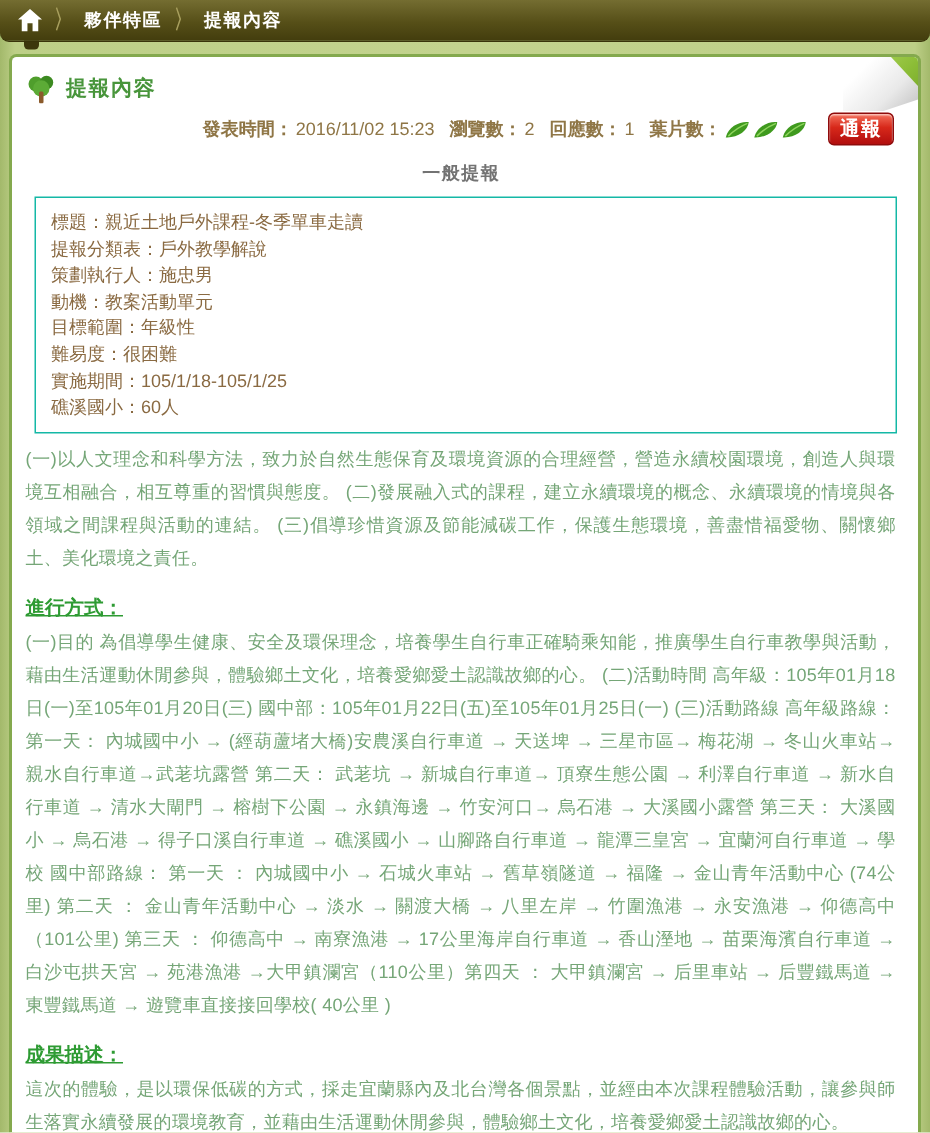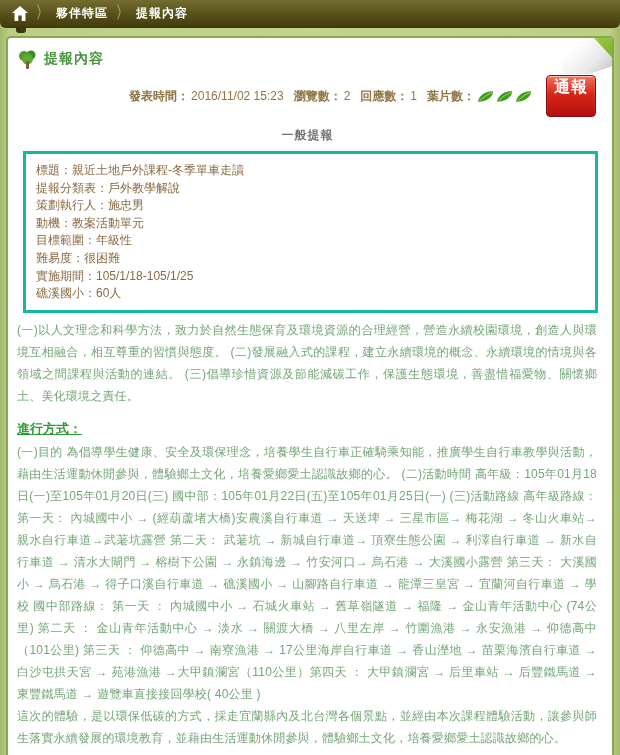--- a/index.html
+++ b/index.html
@@ -56,31 +56,31 @@
     padding:4px 16px 0 0; gap:2px;
     color:#8f7646; font-size:12px; line-height:16px;
   }
   .meta-pair { margin-left:8px; white-space:nowrap;font-weight:bold; }
   .leaves { display:inline-flex; align-items:center; gap:2px; margin:0 6px 0 0; }
   .leaf { width:17px; height:13px; }
   .report-btn {
     margin-left:6px;
     background:linear-gradient(#f4705b 0%,#d7281a 45%,#b20e0e 100%);
     border:1px solid #8f0b0b; border-radius:4px;
-    color:#fff; font-size:16px; font-weight:bold;
-    padding:1px 7px 18px; letter-spacing:1px;
+    color:#fff; font-size:13px; font-weight:bold;
+    padding:1px 7px 1px; letter-spacing:1px;
     box-shadow:inset 0 1px 1px rgba(255,255,255,.6);
     cursor:pointer;
   }
 
   
   .report-title { color:#737373; font-size:12px; font-weight:bold; letter-spacing:1px; margin:10px 14px 7px 9px;text-align:center; }
   .fields-box {
     margin:0 14px 0 15px;
-    border:3px solid #14b8a6;
+    border:1px solid #14b8a6;
     padding:8px 10px 7px;
     color:#8a6a42; font-size:12px;
   }
   .field-row { line-height:17.6px; white-space:nowrap; overflow:hidden; }
 
   
   .sections { padding:6px 15px 10px 9px; }
   .section-heading {
     color:#2e9b33; font-size:13px; font-weight:bold;
     text-decoration:underline; margin:13px 0 3px;
@@ -165,18 +165,19 @@
 
   <div class="sections">
     <div>
       <div class="section-body">(一)以人文理念和科學方法，致力於自然生態保育及環境資源的合理經營，營造永續校園環境，創造人與環境互相融合，相互尊重的習慣與態度。 (二)發展融入式的課程，建立永續環境的概念、永續環境的情境與各領域之間課程與活動的連結。 (三)倡導珍惜資源及節能減碳工作，保護生態環境，善盡惜福愛物、關懷鄉土、美化環境之責任。</div>
     </div>
     <div>
       <div class="section-heading">進行方式：</div>
       <div class="section-body">(一)目的 為倡導學生健康、安全及環保理念，培養學生自行車正確騎乘知能，推廣學生自行車教學與活動，藉由生活運動休閒參與，體驗鄉土文化，培養愛鄉愛土認識故鄉的心。 (二)活動時間 高年級：105年01月18日(一)至105年01月20日(三) 國中部：105年01月22日(五)至105年01月25日(一) (三)活動路線 高年級路線： 第一天： 內城國中小 → (經葫蘆堵大橋)安農溪自行車道 → 天送埤 → 三星市區→ 梅花湖 → 冬山火車站→親水自行車道→武荖坑露營 第二天： 武荖坑 → 新城自行車道→ 頂寮生態公園 → 利澤自行車道 → 新水自行車道 → 清水大閘門 → 榕樹下公園 → 永鎮海邊 → 竹安河口→ 烏石港 → 大溪國小露營 第三天： 大溪國小 → 烏石港 → 得子口溪自行車道 → 礁溪國小 → 山腳路自行車道 → 龍潭三皇宮 → 宜蘭河自行車道 → 學校 國中部路線： 第一天 ： 內城國中小 → 石城火車站 → 舊草嶺隧道 → 福隆 → 金山青年活動中心 (74公里) 第二天 ： 金山青年活動中心 → 淡水 → 關渡大橋 → 八里左岸 → 竹圍漁港 → 永安漁港 → 仰德高中（101公里) 第三天 ： 仰德高中 → 南寮漁港 → 17公里海岸自行車道 → 香山溼地 → 苗栗海濱自行車道 → 白沙屯拱天宮 → 苑港漁港 →大甲鎮瀾宮（110公里）第四天 ： 大甲鎮瀾宮 → 后里車站 → 后豐鐵馬道 → 東豐鐵馬道 → 遊覽車直接接回學校( 40公里 )</div>
     </div>
     <div>
+      <div class="section-heading">成果描述：</div>
       <div class="section-body">這次的體驗，是以環保低碳的方式，採走宜蘭縣內及北台灣各個景點，並經由本次課程體驗活動，讓參與師生落實永續發展的環境教育，並藉由生活運動休閒參與，體驗鄉土文化，培養愛鄉愛土認識故鄉的心。</div>
     </div>
 
   </div>
 
 </div>
 
 </body></html>

